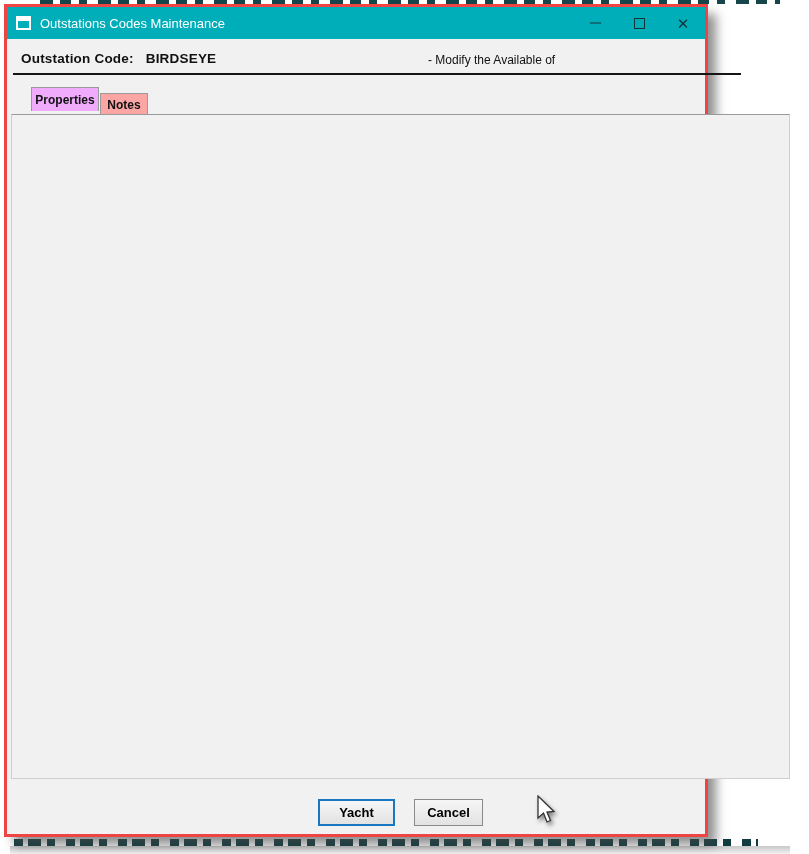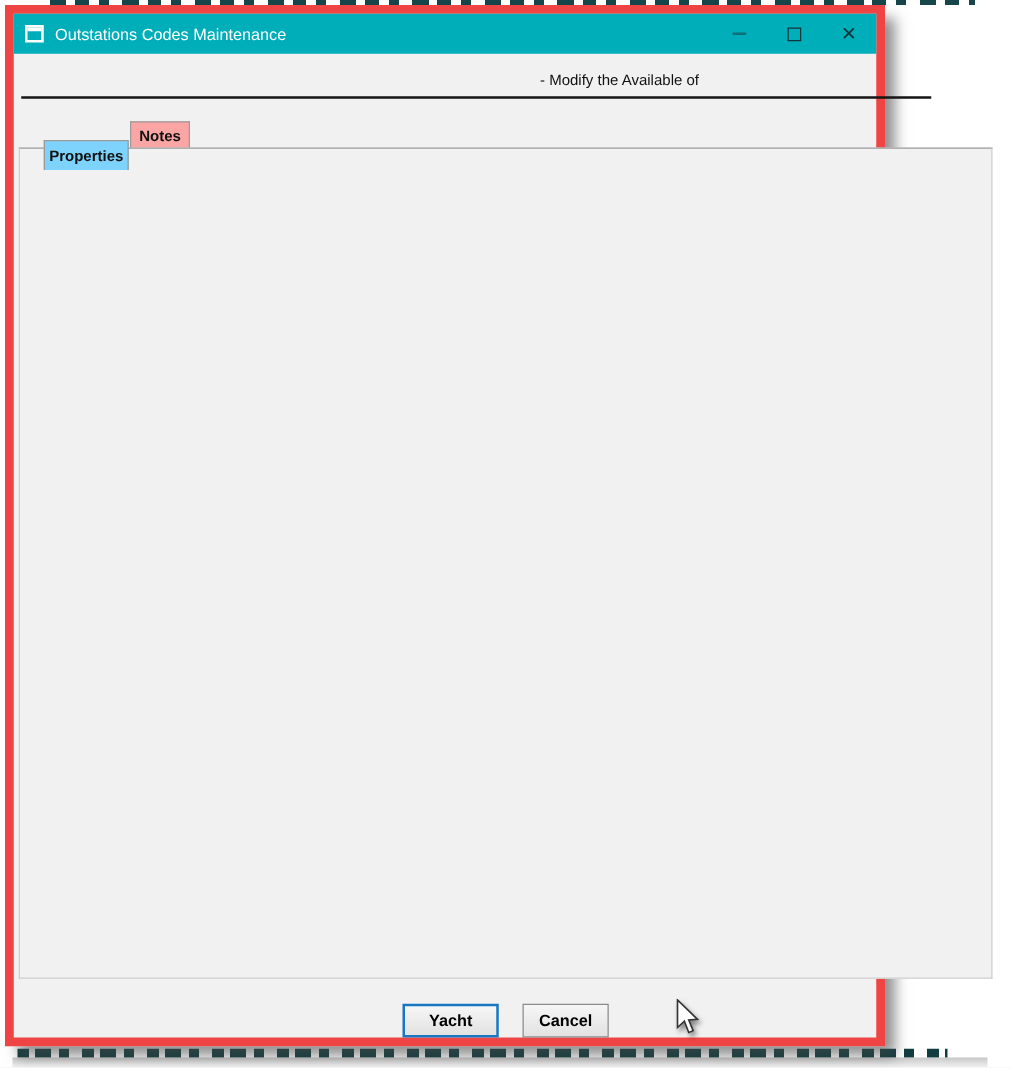--- a/index.html
+++ b/index.html
@@ -9,40 +9,40 @@
     font-family:"Liberation Sans", sans-serif; color:#111;
   }
   
   .clip-strip { position:absolute; background-image:repeating-linear-gradient(90deg,#16454a 0 13px,transparent 13px 20px,#16454a 20px 31px,transparent 31px 39px,#16454a 39px 47px,transparent 47px 58px); }
   .strip-top { top:0; left:40px; width:740px; height:4px; }
   .strip-bottom { top:839px; left:14px; width:744px; height:7px; background-image:repeating-linear-gradient(90deg,#123d40 0 9px,transparent 9px 14px,#123d40 14px 27px,transparent 27px 33px,#123d40 33px 41px,transparent 41px 52px); }
   .shadow-fade { position:absolute; top:846px; left:10px; width:780px; height:8px; background:linear-gradient(#9a9a9a,#e8e8e8); opacity:.55; }
 
   .dialog {
     position:absolute; left:4px; top:4px; width:704px; height:833px;
-    background:#F1F1F1; border:7px solid #ef4444;
+    background:#F1F1F1; border:3px solid #ef4444;
     box-shadow:9px 9px 10px -1px rgba(70,70,70,.6);
   }
   .titlebar { position:absolute; left:0; top:0; width:100%; height:32px; background:#00AEBA; display:flex; align-items:center; }
   .win-icon { width:15px; height:14px; margin-left:9px; border:2px solid #fff; background:#00AEBA; position:relative; }
   .win-icon::before { content:""; position:absolute; left:0; top:0; right:0; height:3px; background:#fff; }
   .title-text { color:#fff; font-size:13px; margin-left:9px; }
   .win-btns { position:absolute; right:0; top:0; height:32px; display:flex; }
   .win-btn { width:44px; height:32px; display:flex; align-items:center; justify-content:center; cursor:default; }
   .glyph-min { width:11px; height:2px; background:#0d6f77; }
   .glyph-max { width:11px; height:11px; border:1.5px solid #10343a; }
   .glyph-close { font-size:15px; color:#10343a; line-height:1; }
 
   .header-row { position:absolute; left:14px; top:44px; font-weight:bold; font-size:13.5px; letter-spacing:.2px; }
   .header-row .code { margin-left:12px; }
   .modify-note { position:absolute; left:421px; top:46px; font-size:12px; }
   .rule1 { position:absolute; left:6px; top:66px; width:728px; height:2px; background:#151515; }
 
   .tab { position:absolute; height:22px; top:86px; display:flex; align-items:center; justify-content:center; font-weight:bold; font-size:12px; background:#fca5a5; border:1px solid #9a9a9a; border-bottom:none; }
-  .tab.active { top:101px; height:24px; background:#7dd3fc; z-index:3; }
+  .tab.active { top:80px; height:24px; background:#f0abfc; z-index:3; }
   .tab-properties { left:24px; width:68px; }
   .tab-notes { left:93px; width:48px; }
   .tab-panel { position:absolute; left:4px; top:107px; width:779px; height:665px; background:#F1F1F1; border:1px solid #cfcfcf; border-top:1px solid #9a9a9a; z-index:1; }
 
   .desc { position:absolute; font-size:12px; }
   .desc1 { left:34px; top:113px; }
   .desc2 { left:34px; top:128px; }
   .help-btn { position:absolute; left:729px; top:131px; width:27px; height:28px; border:1px solid #8a8a8a; background:linear-gradient(#ffffff,#dddddd); display:flex; align-items:center; justify-content:center; }
   .rule2 { position:absolute; left:34px; top:157px; width:719px; height:2px; background:#151515; }
 
@@ -100,20 +100,23 @@
         </div>
       <div class="win-btn">
           <span class="glyph-max"></span>
         </div>
       <div class="win-btn">
           <span class="glyph-close">✕</span>
         </div>
     </div>
   </div>
 
+  <div class="header-row">
+    <span>Outstation Code:</span><span class="code">BIRDSEYE</span>
+  </div>
   <div class="modify-note">- Modify the Available of</div>
   <div class="rule1"></div>
 
   <div class="tab tab-properties active">Properties</div>
   <div class="tab tab-notes">Notes</div>
   <div class="tab-panel"></div>
 
   <div class="desc desc1">Define and set up the properties of the Outstations used by the Yacht Club.</div>
   <div class="desc desc2">Member visits may be registered and charges generated based on properties set here.</div>
   <div class="help-btn">

